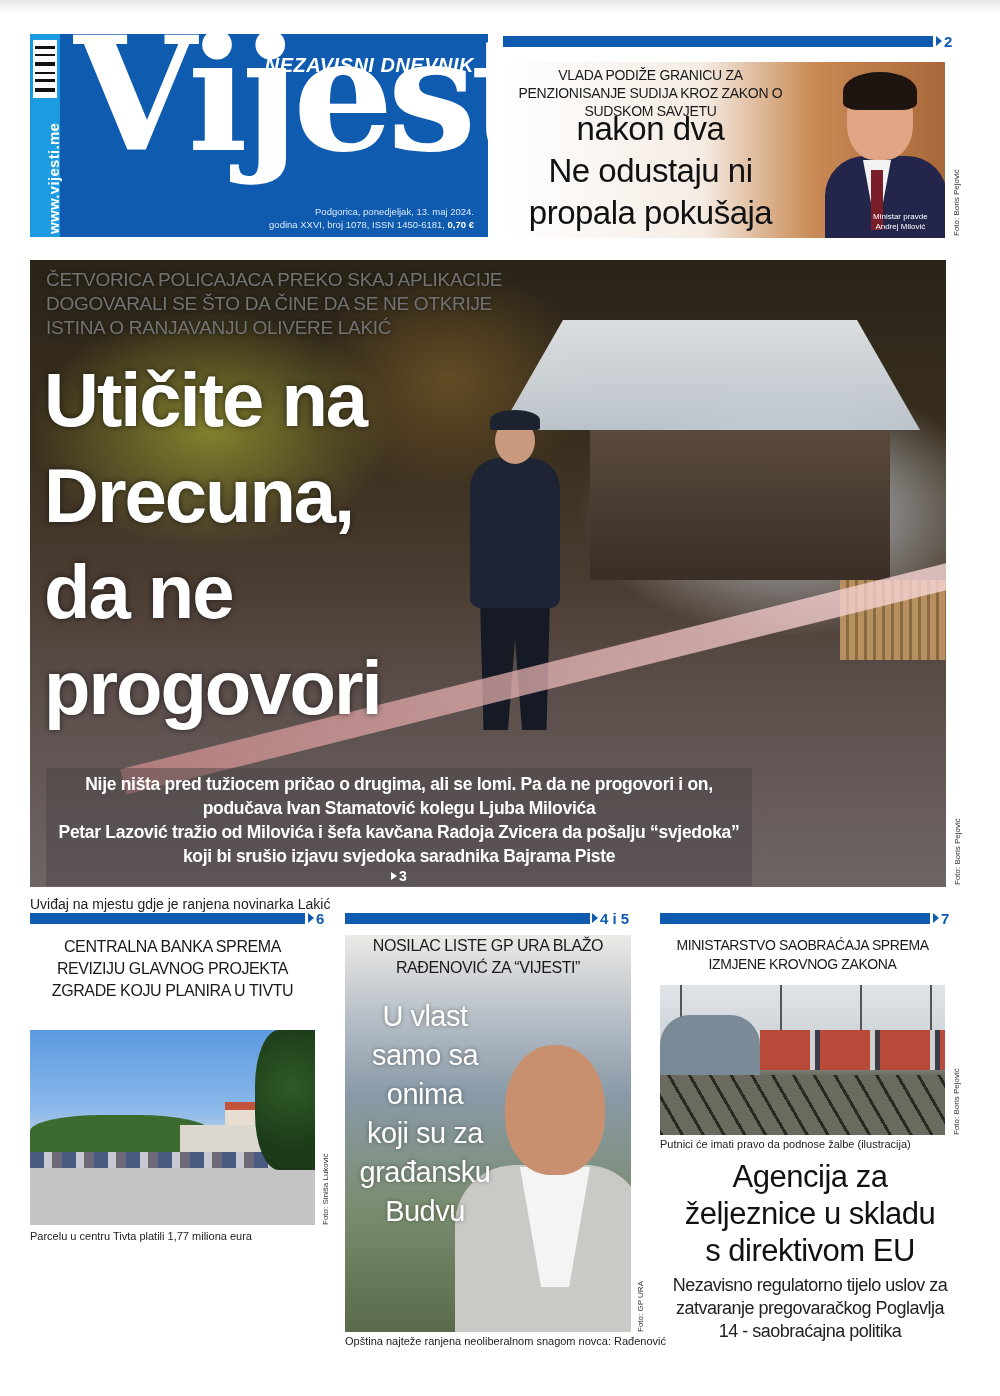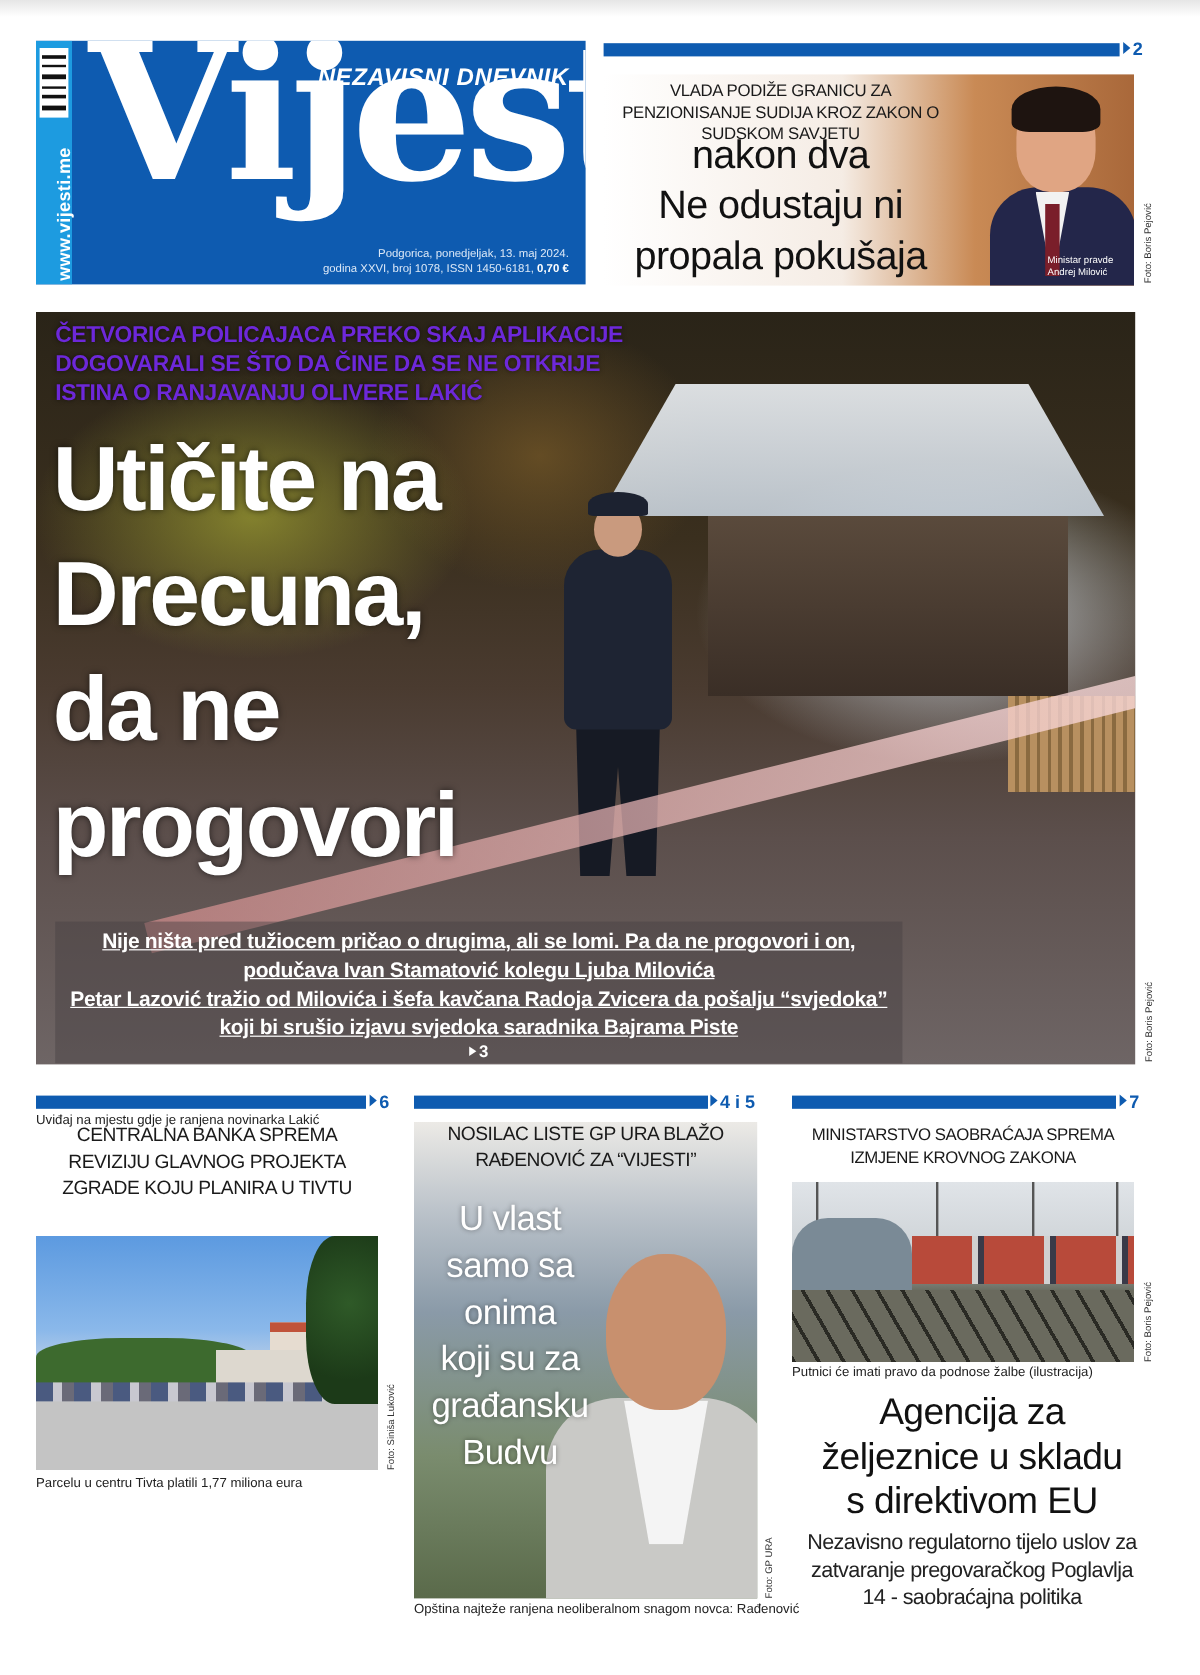--- a/index.html
+++ b/index.html
@@ -26,47 +26,47 @@
   
   .tr-photo { position: absolute; left: 503px; top: 62px; width: 442px; height: 176px; background: linear-gradient(90deg, #ffffff 0%, #f5ece4 45%, #c98a55 70%, #a9683a 100%); overflow: hidden; }
   .tr-person { position: absolute; left: 322px; top: 8px; width: 120px; height: 170px; }
   .tr-head { position: absolute; left: 22px; top: 8px; width: 66px; height: 82px; border-radius: 45% 45% 42% 42%; background: #e0a583; }
   .tr-hair { position: absolute; left: 18px; top: 2px; width: 74px; height: 38px; border-radius: 50% 50% 20% 20%; background: #1e1410; }
   .tr-suit { position: absolute; left: 0; top: 86px; width: 122px; height: 90px; background: #23264a; border-radius: 40px 40px 0 0; }
   .tr-shirt { position: absolute; left: 38px; top: 90px; width: 28px; height: 60px; background: #f2f2f2; clip-path: polygon(0 0,100% 0,60% 100%,40% 100%); }
   .tr-tie { position: absolute; left: 46px; top: 100px; width: 12px; height: 60px; background: #7a1e2a; }
   .tr-kicker { position: absolute; left: 508px; top: 66px; width: 285px; text-align: center; font-size: 14px; line-height: 18px; color: #1a1a1a; text-transform: uppercase; letter-spacing: -0.3px; }
   .tr-headline { position: absolute; left: 508px; top: 108px; width: 285px; text-align: center; font-size: 33px; line-height: 42px; color: #111; letter-spacing: -0.5px; }
-  .tr-caption { position: absolute; left: 873px; top: 212px; color: #fff; font-size: 8px; line-height: 10px; }
+  .tr-caption { position: absolute; left: 873px; top: 212px; color: #fff; font-size: 8px; line-height: 10px; text-align: center; }
   .photo-credit { position: absolute; font-size: 8px; color: #333; transform: rotate(-90deg); transform-origin: left top; white-space: nowrap; }
 
   
   .main-photo { position: absolute; left: 30px; top: 260px; width: 916px; height: 627px; overflow: hidden;
     background:
       radial-gradient(ellipse 260px 170px at 180px 170px, rgba(150,150,50,0.8), transparent 70%),
       radial-gradient(ellipse 200px 160px at 420px 120px, rgba(120,90,40,0.7), transparent 70%),
       radial-gradient(ellipse 300px 180px at 760px 250px, rgba(210,220,230,0.9), transparent 70%),
       linear-gradient(180deg, #2a2418 0%, #3a2f1e 30%, #4a3b30 50%, #5c4f4c 70%, #6e6565 100%); }
   .umbrella { position: absolute; left: 470px; top: 60px; width: 420px; height: 110px; background: linear-gradient(#eef2f6, #c8d2dc); clip-path: polygon(15% 0, 85% 0, 100% 100%, 0 100%); opacity: 0.9; }
   .stall { position: absolute; left: 560px; top: 170px; width: 300px; height: 150px; background: linear-gradient(#5a4a3c, #3a2e26); }
   .fruit { position: absolute; left: 810px; top: 320px; width: 106px; height: 80px; background: repeating-linear-gradient(90deg, #b89060 0 6px, #8a6a40 6px 9px); }
   .tape { position: absolute; left: 80px; top: 400px; width: 900px; height: 26px; background: linear-gradient(90deg, rgba(230,150,150,0.6), rgba(250,220,220,0.8)); transform: rotate(-14deg); }
   .officer { position: absolute; left: 430px; top: 150px; width: 110px; height: 320px; }
   .off-head { position: absolute; left: 35px; top: 8px; width: 40px; height: 46px; background: #c99a7e; border-radius: 50%; }
   .off-cap { position: absolute; left: 30px; top: 0; width: 50px; height: 20px; background: #1c2230; border-radius: 50% 50% 10% 10%; }
   .off-body { position: absolute; left: 10px; top: 48px; width: 90px; height: 150px; background: #1e2433; border-radius: 30px 30px 10px 10px; }
   .off-legs { position: absolute; left: 20px; top: 190px; width: 70px; height: 130px; background: #161a24; clip-path: polygon(0 0,100% 0,95% 100%,60% 100%,50% 30%,40% 100%,5% 100%); }
 
-  .main-kicker { position: absolute; left: 46px; top: 268px; width: 480px; color: #6d28d9; font-weight: bold; font-size: 19px; line-height: 24px; text-transform: uppercase; letter-spacing: -0.3px; text-shadow: 0 0 4px rgba(0,0,0,0.6); }
+  .main-kicker { position: absolute; left: 46px; top: 268px; width: 480px; color: #737373; font-weight: normal; font-size: 19px; line-height: 24px; text-transform: uppercase; letter-spacing: -0.3px; text-shadow: 0 0 4px rgba(0,0,0,0.6); }
   .main-headline { position: absolute; left: 44px; top: 352px; width: 440px; color: #fff; font-weight: bold; font-size: 76px; line-height: 96px; letter-spacing: -2px; text-shadow: 0 0 6px rgba(0,0,0,0.6); }
   .main-deck { position: absolute; left: 46px; top: 768px; width: 706px; height: 118px; background: rgba(70,64,66,0.45); padding-top: 4px; }
-  .main-deck p { color: #fff; font-weight: bold; font-size: 17.5px; line-height: 24px; text-align: center; letter-spacing: -0.3px; text-decoration: underline; }
+  .main-deck p { color: #fff; font-weight: bold; font-size: 17.5px; line-height: 24px; text-align: center; letter-spacing: -0.3px; }
   .main-ref { color: #fff; font-weight: bold; font-size: 14px; text-align: center; margin-top: 0; }
   .main-ref .tri { display:inline-block; width:0; height:0; border-top:4px solid transparent; border-bottom:4px solid transparent; border-left:6px solid #fff; margin-right:2px; vertical-align: 1px; }
-  .main-caption { position: absolute; left: 30px; top: 928px; font-size: 11px; color: #222; text-align: center; }
+  .main-caption { position: absolute; left: 30px; top: 896px; font-size: 14px; color: #222; text-align: center; }
 
   
   .col-kicker { position: absolute; text-align: center; font-size: 16px; line-height: 22px; text-transform: uppercase; color: #1a1a1a; letter-spacing: -0.4px; }
   .col-headline { position: absolute; text-align: center; color: #111; letter-spacing: -0.5px; }
   .col-caption { position: absolute; font-size: 11px; color: #222; white-space: nowrap; }
 
   .tivat-photo { position: absolute; left: 30px; top: 1030px; width: 285px; height: 195px; overflow: hidden; background: linear-gradient(180deg, #5c9ae0 0%, #8ab8ea 40%, #a9c6e8 50%, #c8ccd0 60%, #c2c2c2 100%); }
   .tivat-trees { position: absolute; left: 0; top: 85px; width: 180px; height: 40px; background: #3d6a2e; border-radius: 40% 40% 0 0; }
   .tivat-building { position: absolute; left: 150px; top: 95px; width: 120px; height: 40px; background: #ddd8cf; }
   .tivat-tower { position: absolute; left: 195px; top: 72px; width: 45px; height: 34px; background: #e6dcd0; border-top: 8px solid #c0533a; }

